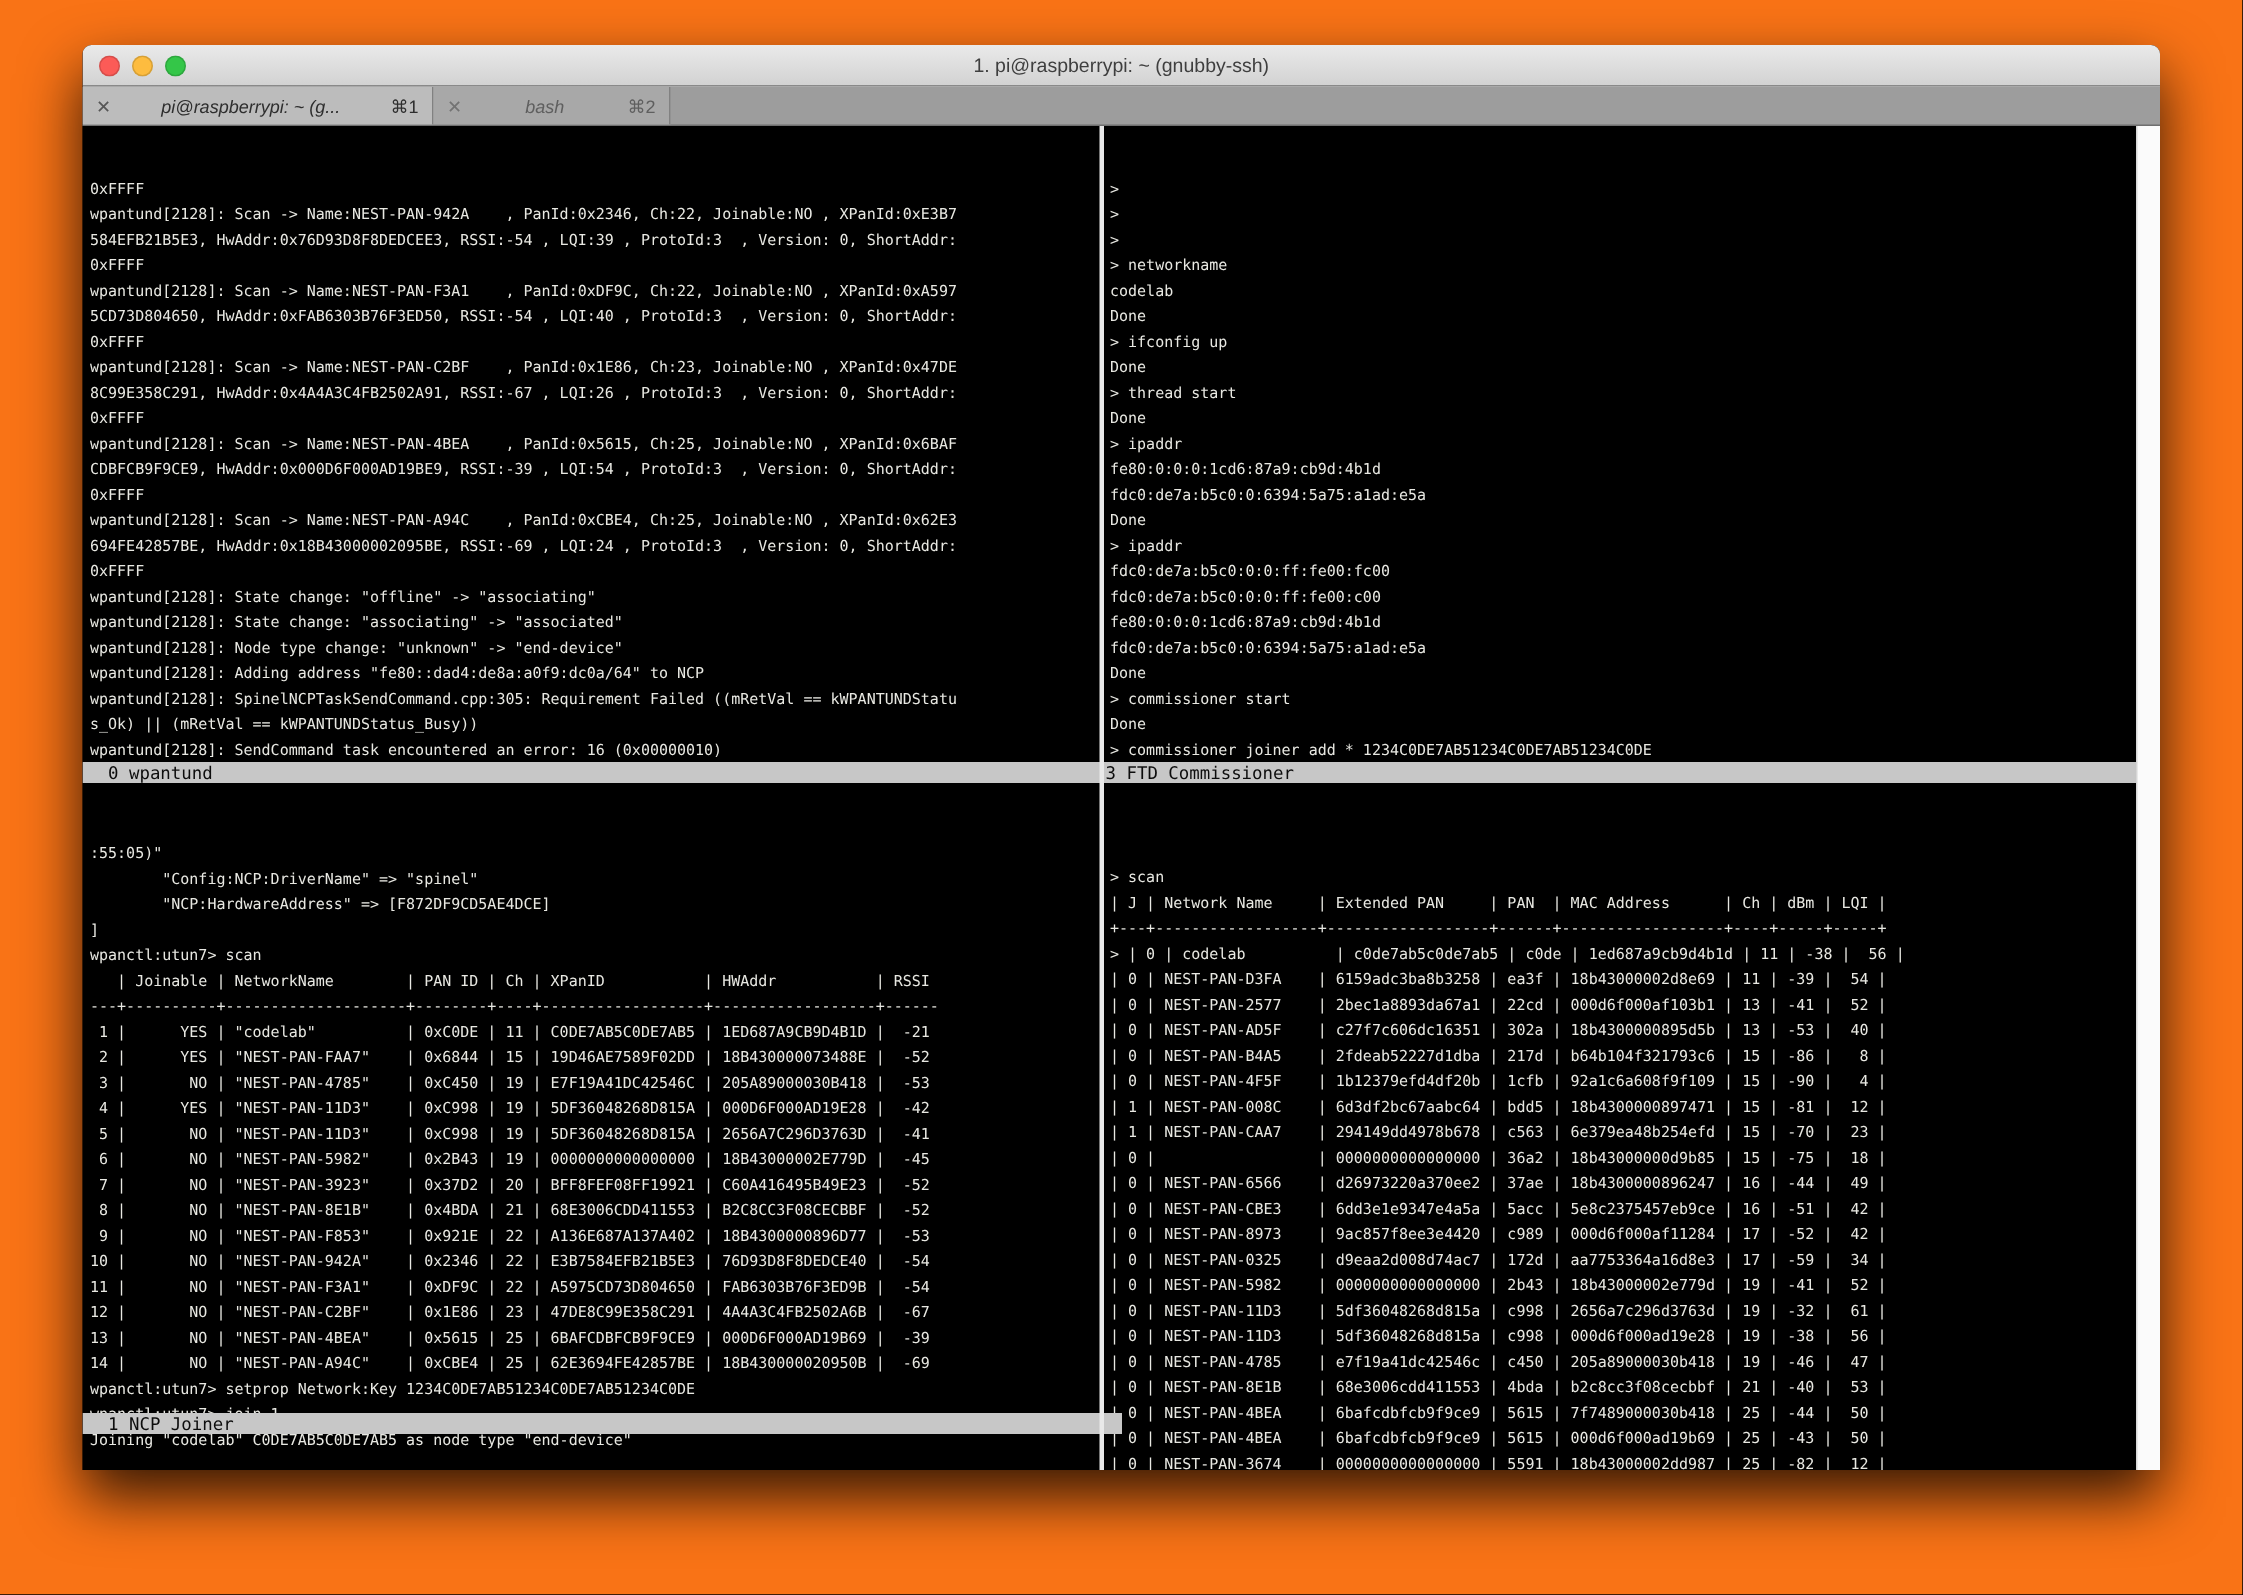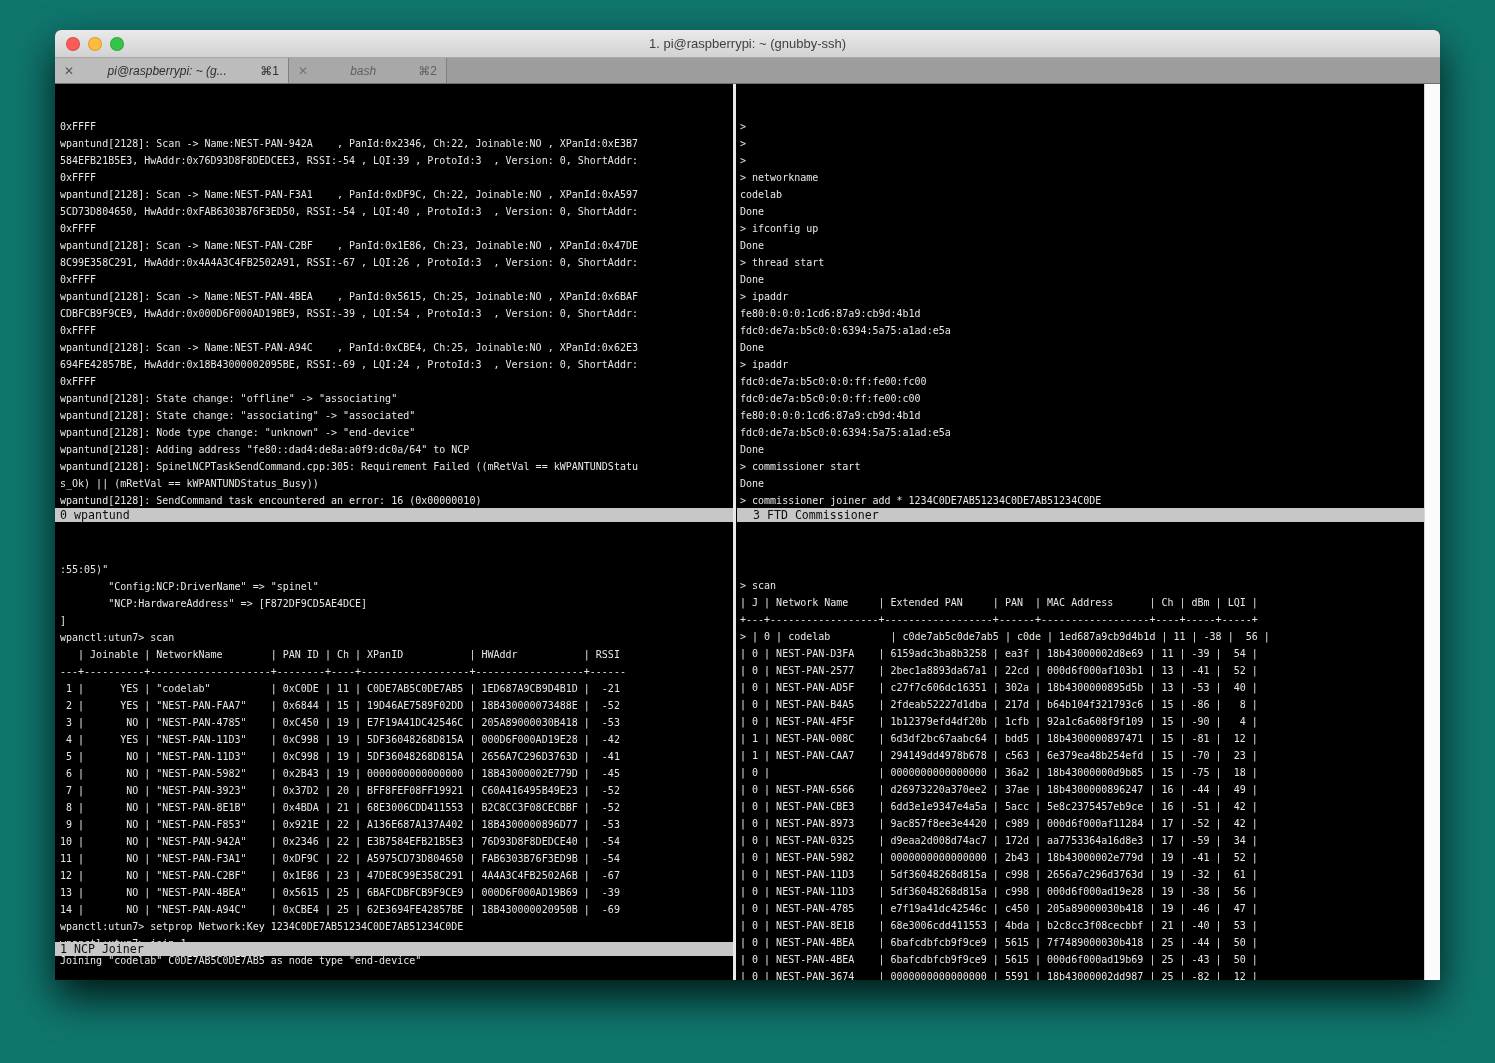--- a/index.html
+++ b/index.html
@@ -2,21 +2,21 @@
 <html style="--term-bg: #000000; --term-fg: #e8e8e2; --bar-bg: #c7c7c7;"><head>
 <meta charset="utf-8">
 <style>
   :root{
     --term-bg:#000000;
     --term-fg:#e8e8e2;
     --bar-bg:#c7c7c7;
     --bar-fg:#0d0d0d;
   }
   html,body{margin:0;padding:0;background:#000;}
-  .screen{position:relative;width:1495px;height:1063px;background:#0f766e;overflow:hidden;
+  .screen{position:relative;width:1495px;height:1063px;background:#f97316;overflow:hidden;
           font-family:"DejaVu Sans Mono", monospace;}
   .window{position:absolute;left:55px;top:30px;width:1385px;height:950px;
           border-radius:6px 6px 0 0;overflow:hidden;background:var(--term-bg);
           box-shadow:0 18px 40px rgba(0,0,0,0.8);}
   
   .titlebar{position:relative;height:27px;
             background:linear-gradient(#eaeaea,#d2d2d2);
             border-bottom:1px solid #a9a9a9;}
   .traffic-lights{position:absolute;left:11px;top:7px;display:flex;gap:8px;}
   .tl{width:12px;height:12px;border-radius:50%;display:inline-block;border:0.5px solid rgba(0,0,0,0.15);}
@@ -43,22 +43,22 @@
   .terminal{position:relative;height:897px;background:var(--term-bg);}
   .pane{position:absolute;overflow:hidden;color:var(--term-fg);
         font-size:10px;line-height:17px;white-space:pre;}
   .pane pre{margin:0;font:inherit;white-space:pre;}
   .pane-tl{left:0;top:0;width:676px;height:424px;padding-left:5px;}
   .pane-tr{left:682px;top:0;width:687px;height:424px;padding-left:3px;}
   .pane-bl{left:0;top:438px;width:676px;height:445px;padding-left:5px;padding-top:5px;}
   .pane-br{left:682px;top:438px;width:687px;height:445px;padding-left:3px;padding-top:5px;margin-top:16px;}
   .statusbar{position:absolute;height:14px;line-height:14px;background:var(--bar-bg);
              color:var(--bar-fg);font-size:11.6px;white-space:pre;overflow:hidden;}
-  .bar-l{left:0;width:676px;padding-left:5px;}
-  .bar-r{left:682px;width:687px;padding-left:16px;}
+  .bar-l{left:0;width:676px;padding-left:17px;}
+  .bar-r{left:682px;width:687px;padding-left:0;}
   .bar-row1{top:424px;}
   .bar-row2{top:858px;}
   .vdivider{position:absolute;left:678px;top:0;width:3px;height:897px;background:#e9e9e9;}
   .scrollbar{position:absolute;right:0;top:0;width:15px;height:897px;background:#fbfbfb;
              border-left:1px solid #d6d6d6;}
 </style>
 </head>
 <body>
 
 <div class="screen">

